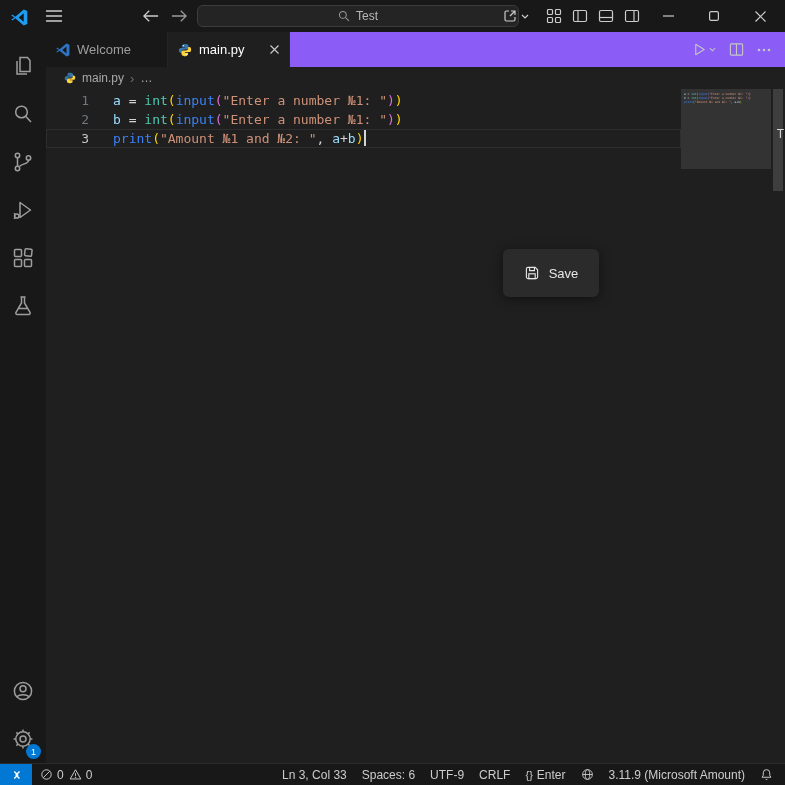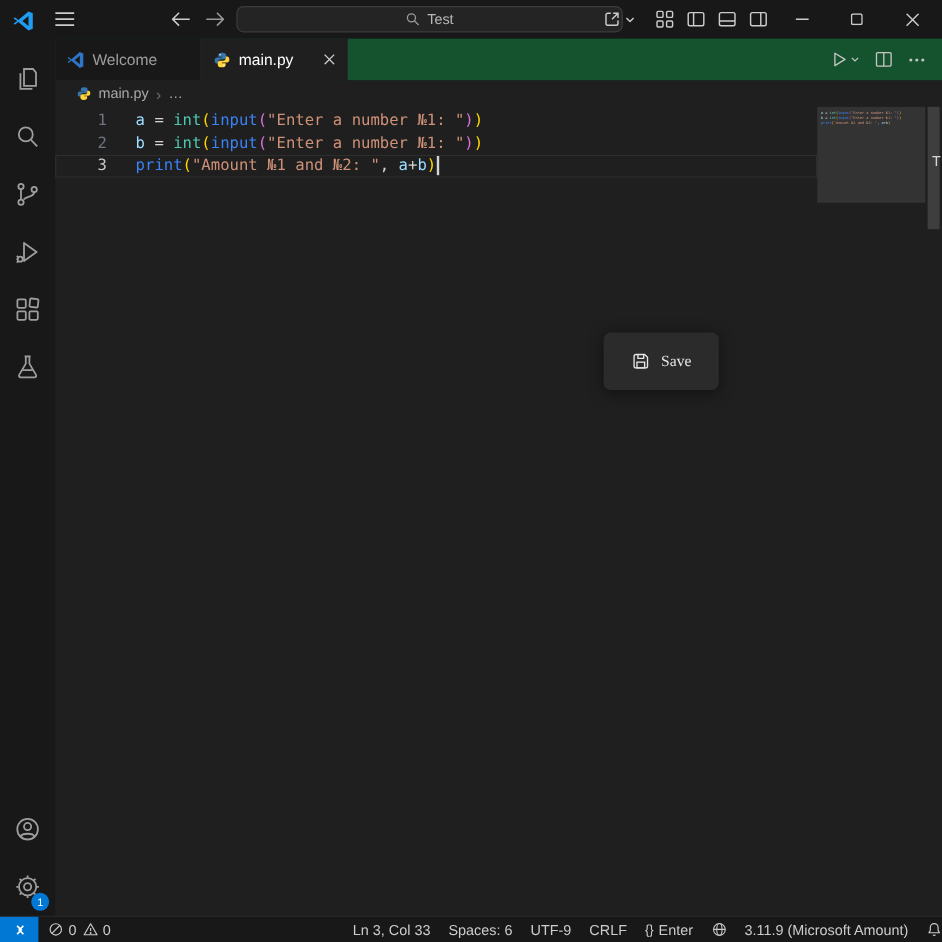--- a/index.html
+++ b/index.html
@@ -45,21 +45,21 @@
   .ab-spacer { flex:1; }
   .badge {
     position:absolute; right:5px; bottom:4px; min-width:15px; height:15px;
     background:#0078d4; color:#fff; border-radius:50%;
     font-size:9px; display:flex; align-items:center; justify-content:center;
   }
 
   
   .editor-area { flex:1; display:flex; flex-direction:column; background:#1f1f1f; min-width:0; }
 
-  .tabbar { height:35px; background:#14532d; display:flex; align-items:stretch; }
+  .tabbar { height:35px; background:#8b5cf6; display:flex; align-items:stretch; }
   .tab { width:122px; display:flex; align-items:center; gap:7px; padding:0 10px; font-size:13px; border-right:1px solid #252526; cursor:default; }
   .tab.inactive { color:#9d9d9d; background:#181818; }
   .tab.active { color:#ffffff; background:#1f1f1f; }
   .tab .close { margin-left:auto; color:#cccccc; }
   .tab-actions { margin-left:auto; display:flex; align-items:center; gap:13px; padding-right:14px; color:#c5c5c5; }
   .run-group { display:flex; align-items:center; gap:2px; }
 
   .breadcrumb { height:22px; display:flex; align-items:center; gap:6px; padding-left:18px; font-size:12px; color:#a9a9a9; background:#1f1f1f; }
   .bc-sep { color:#6e6e6e; font-size:13px; }
 
@@ -87,29 +87,29 @@
   .minimap-content { position:relative; padding:3px 3px; font-size:3px; line-height:4px; white-space:pre; }
   .scrollbar { position:absolute; top:0; right:0; width:14px; height:100%; }
   .scroll-thumb { position:absolute; top:0; right:2px; width:10px; height:102px; background:rgba(121,121,121,0.35); }
   .overview-marker { position:absolute; top:38px; right:1px; font-family:"Liberation Sans",sans-serif; font-size:12px; color:#d7d7d7; }
 
   
   .save-overlay {
     position:absolute; left:457px; top:160px; width:96px; height:48px;
     background:#2b2b2b; border-radius:6px; box-shadow:0 2px 12px rgba(0,0,0,.45);
     display:flex; align-items:center; justify-content:center; gap:9px;
-    font-family:Liberation Serif, serif; font-size:13px; color:#e6e6e6; cursor:pointer;margin-top:28px;
+    font-family:Liberation Sans, sans-serif; font-size:13px; color:#e6e6e6; cursor:pointer;
   }
 
   
   .statusbar { height:22px; background:#181818; border-top:1px solid #2b2b2b; display:flex; align-items:center; font-size:12px; color:#cccccc; }
   .remote { width:32px; height:100%; background:#0078d4; color:#ffffff; display:flex; align-items:center; justify-content:center; font-weight:bold; font-size:10px; letter-spacing:-1px; cursor:pointer; }
   .sb-left { display:flex; align-items:center; gap:5px; padding-left:8px; }
   .sb-item { display:flex; align-items:center; gap:4px; cursor:pointer; }
-  .sb-right { margin-left:auto; display:flex; align-items:center; gap:15px; padding-right:0; }
+  .sb-right { margin-left:auto; display:flex; align-items:center; gap:15px; padding-right:12px; }
   .braces { font-size:11px; color:#cccccc; }
 </style>
 </head>
 <body>
 
 <div class="titlebar">
   <div class="tb-abs logo">
     <svg width="17" height="17" viewBox="0 0 100 100">
         <path fill="#1f9cf0" fill-rule="evenodd" d="M75 3 L96 12 V88 L75 97 L25 55 L8 68 L2 62 L20 50 L2 38 L8 32 L25 45 Z M75 25 L45 50 L75 75 Z"></path>
       </svg>

